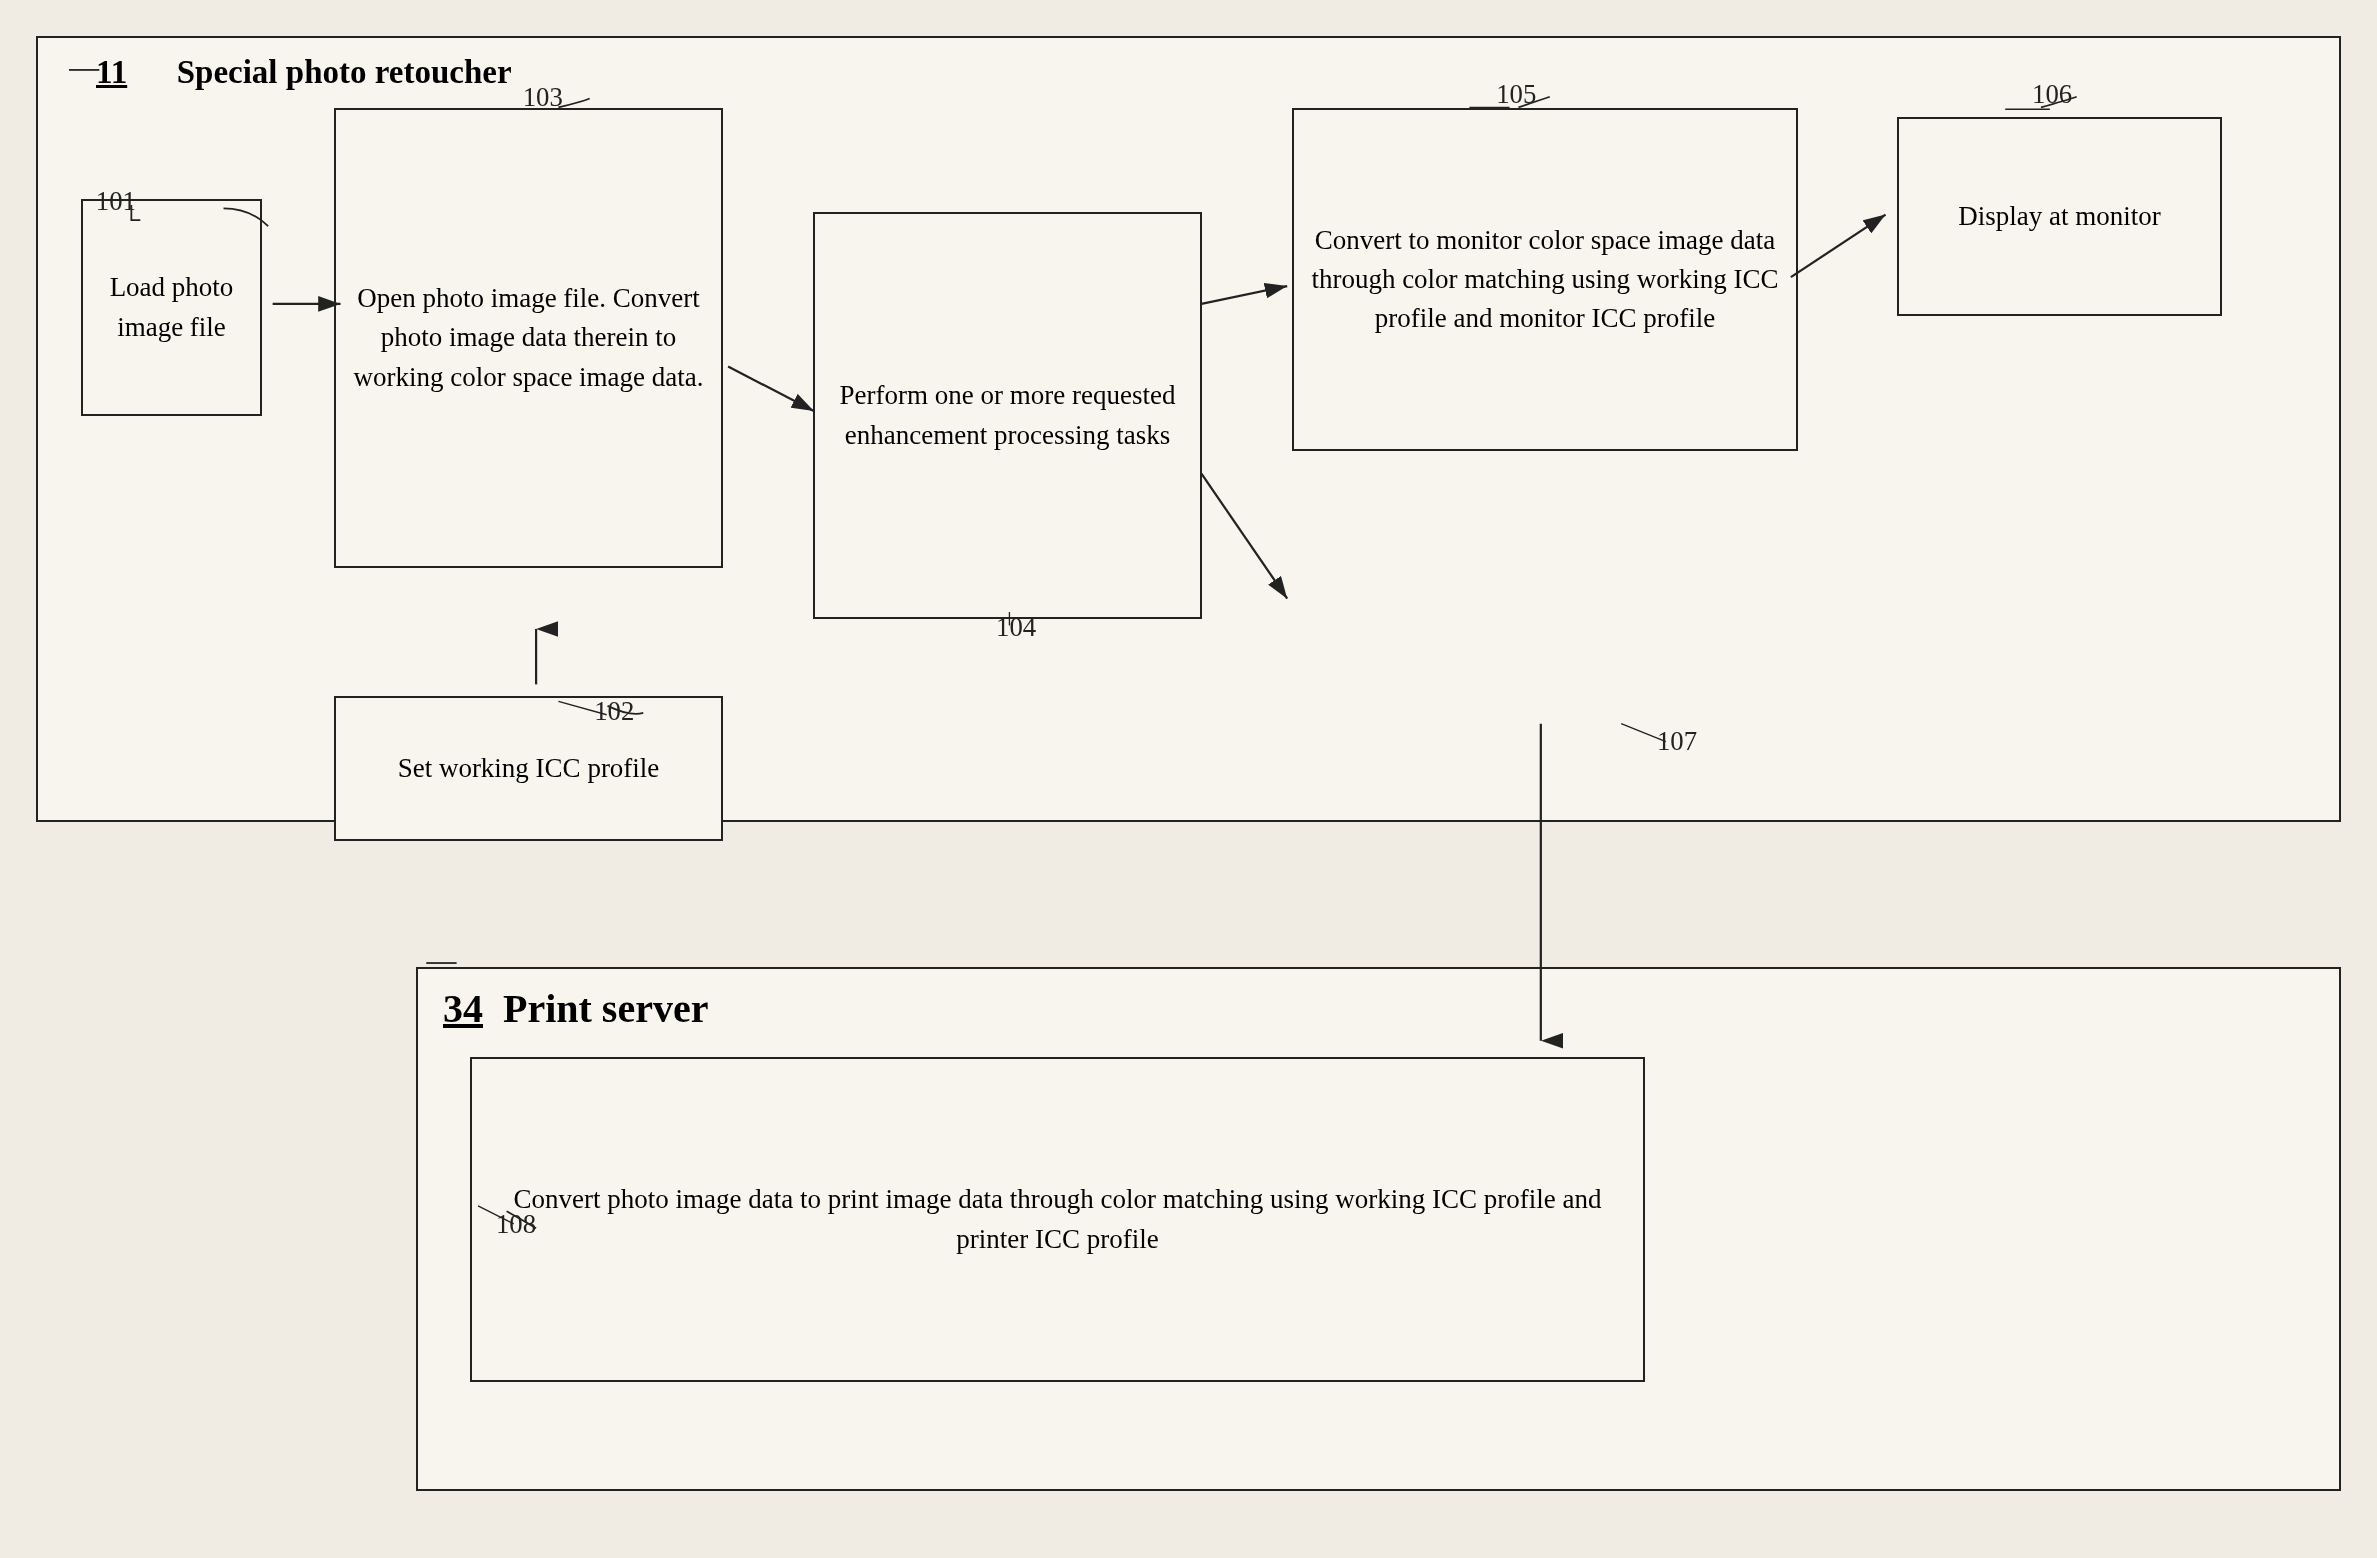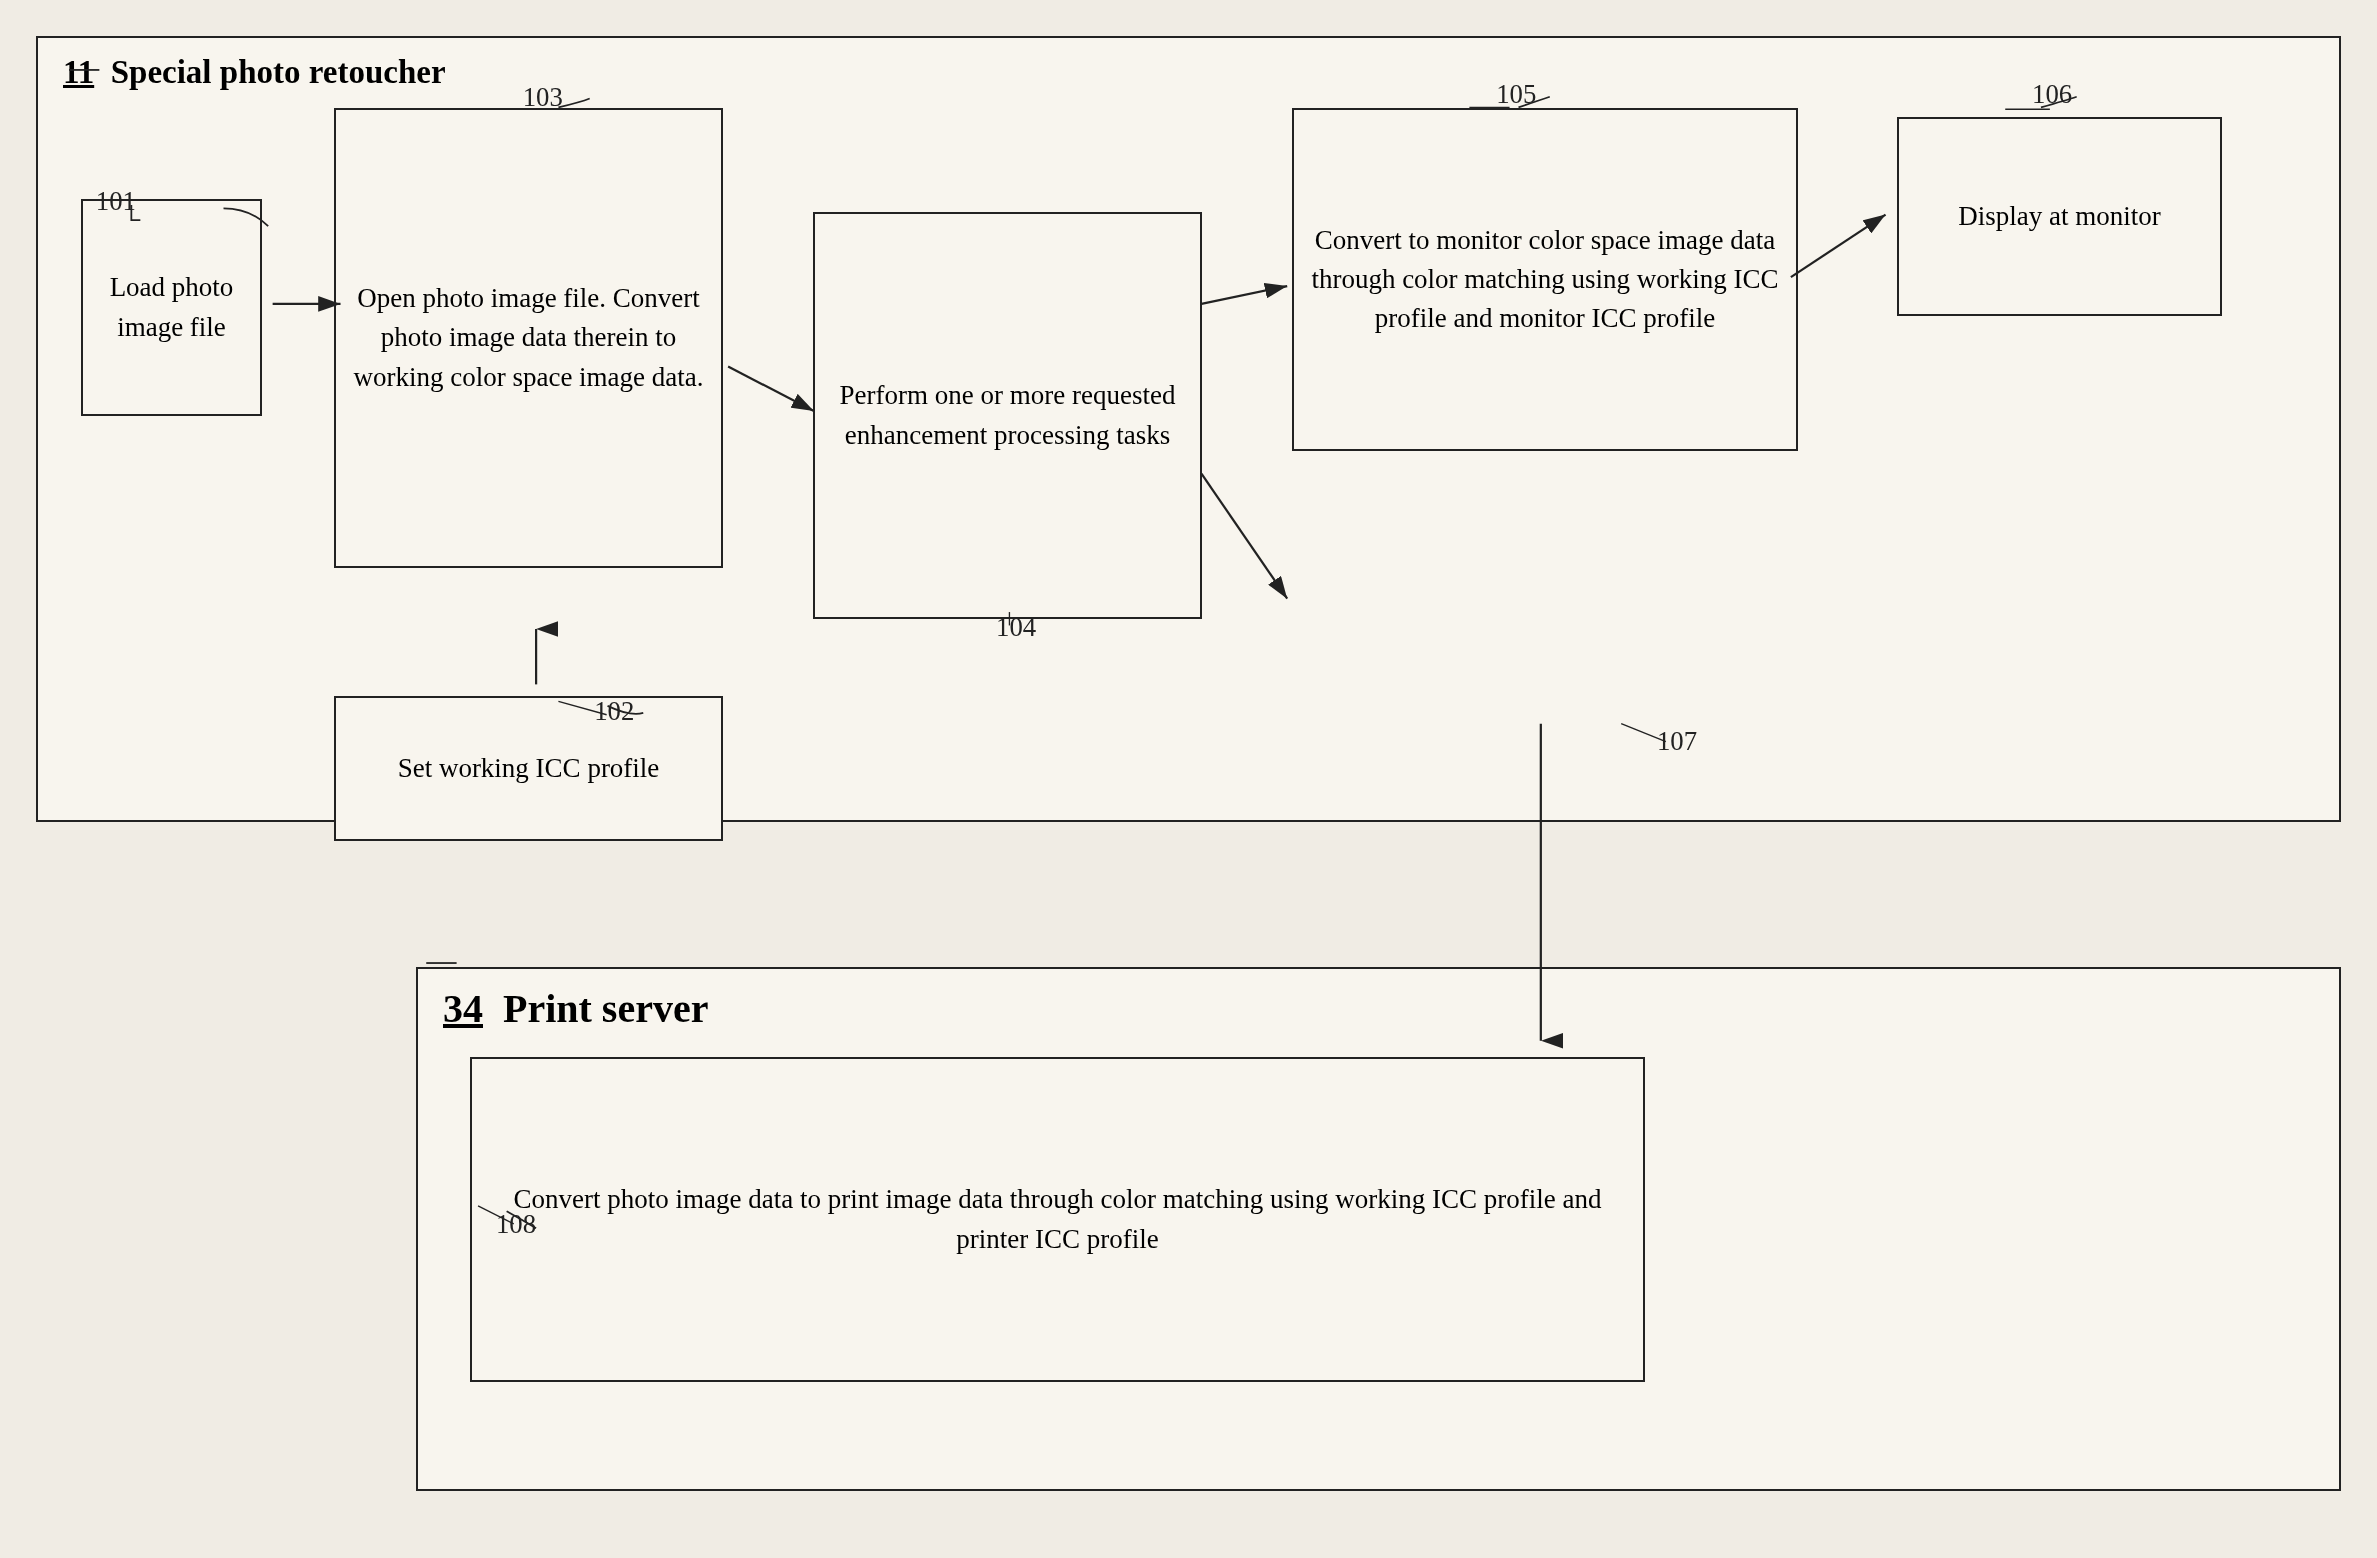--- a/index.html
+++ b/index.html
@@ -34,20 +34,21 @@
     .box-outer-top-label {
       position: absolute;
       top: 16.3px;
       left: 25px;
       font-size: 33px;
       font-weight: bold;
     }
 
     .box-outer-top-label span {
       text-decoration: underline;
+      margin-left: 33px;
     }
 
     
     .box-outer-bottom {
       position: absolute;
       top: 931px;
       left: 380px;
       right: 0;
       height: 524px;
       border: 2.7px solid #222;

